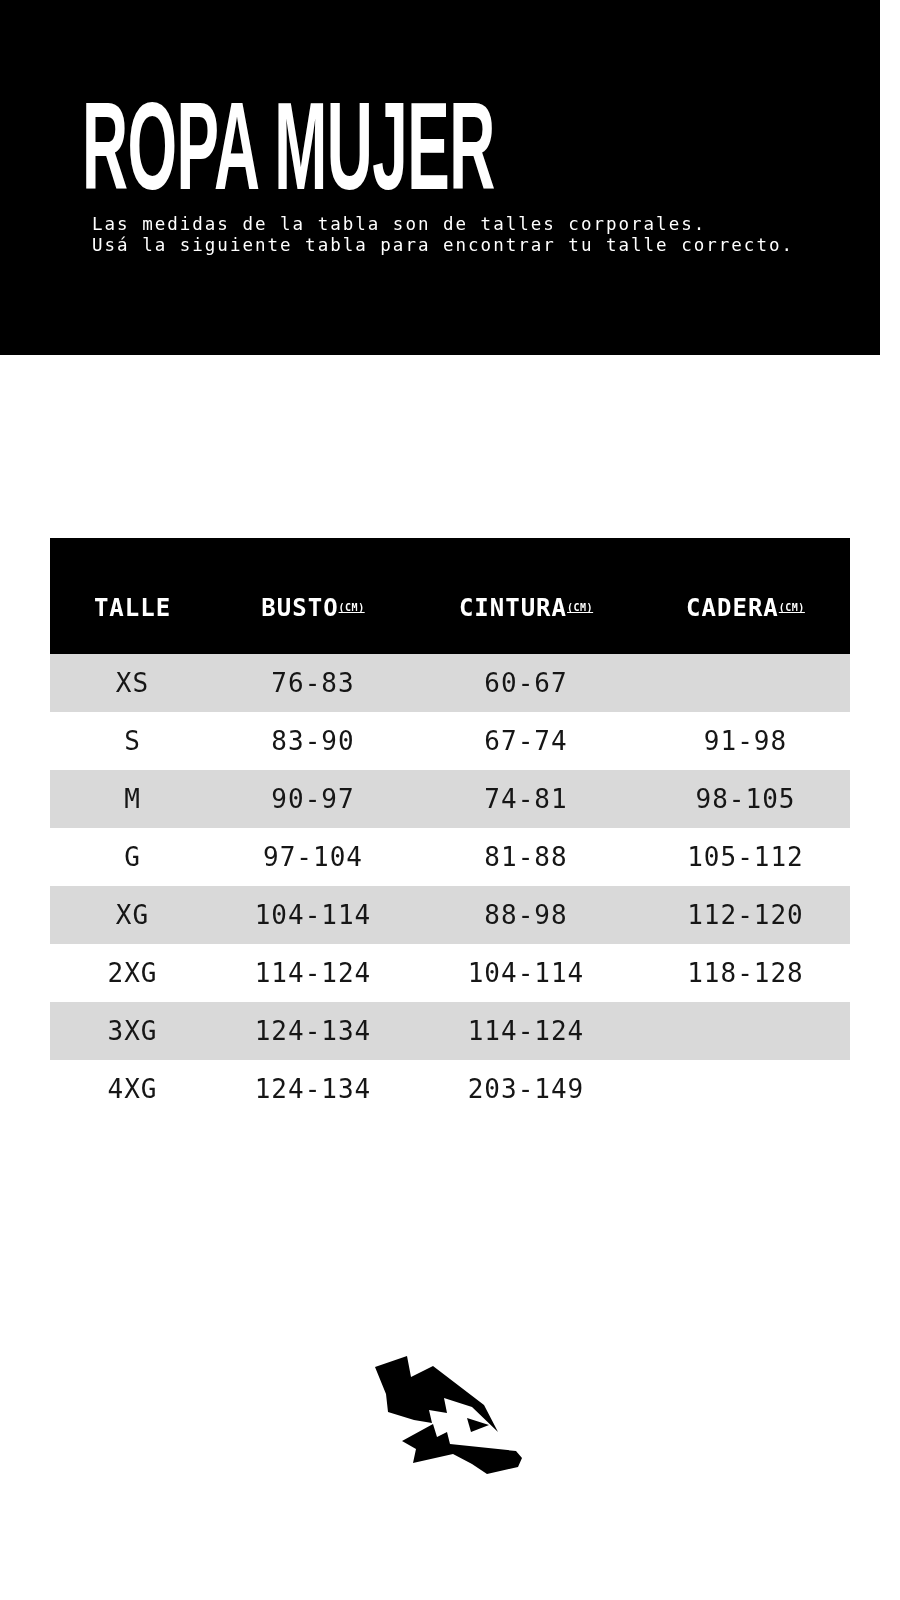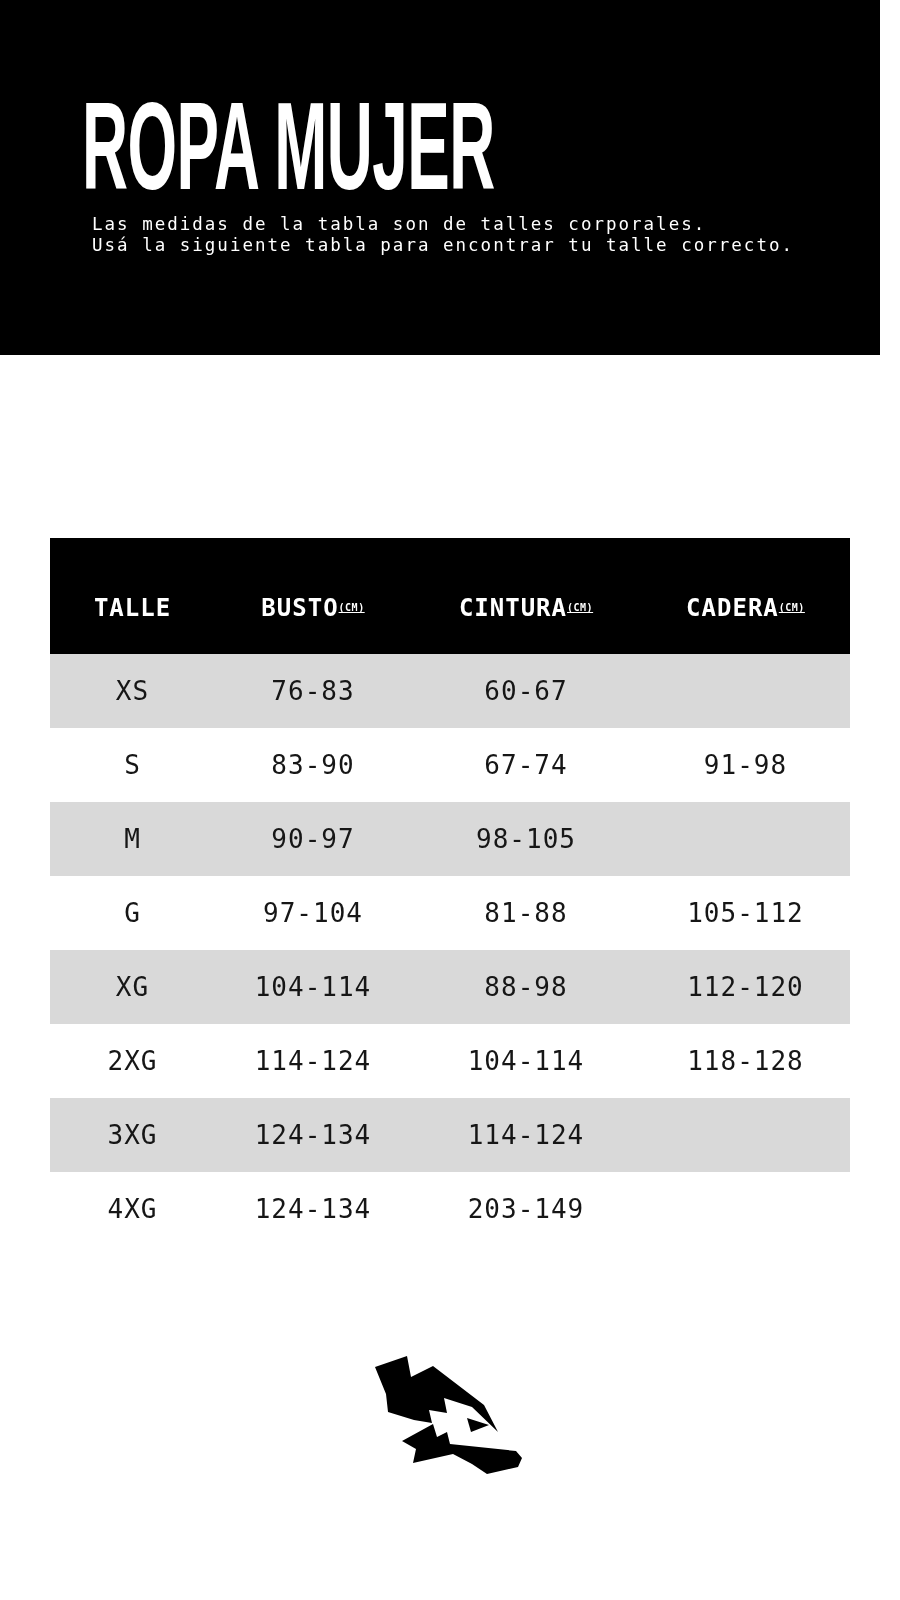--- a/index.html
+++ b/index.html
@@ -71,21 +71,21 @@
     white-space:nowrap;
   }
   .th .unit{
     font-size:10px;
     vertical-align:baseline;
     position:relative;top:-9px;
     letter-spacing:0.5px;
     text-decoration:underline;
   }
   .trow{
-    height:74px;
+    height:58px;
     display:grid;
     grid-template-columns:165px 196px 230px 209px;
     color:var(--data-text);
     font-size:26px;
     letter-spacing:1px;
   }
   .trow:nth-child(even){background:var(--zebra-row);}
   .td{
     display:flex;align-items:center;justify-content:center;
     white-space:nowrap;
@@ -136,20 +136,21 @@
   </div>
   <div class="trow">
     <div class="td">S</div>
     <div class="td">83-90</div>
     <div class="td">67-74</div>
     <div class="td">91-98</div>
   </div>
   <div class="trow">
     <div class="td">M</div>
     <div class="td">90-97</div>
+    <div class="td">74-81</div>
     <div class="td">98-105</div>
   </div>
   <div class="trow">
     <div class="td">G</div>
     <div class="td">97-104</div>
     <div class="td">81-88</div>
     <div class="td">105-112</div>
   </div>
   <div class="trow">
     <div class="td">XG</div>

